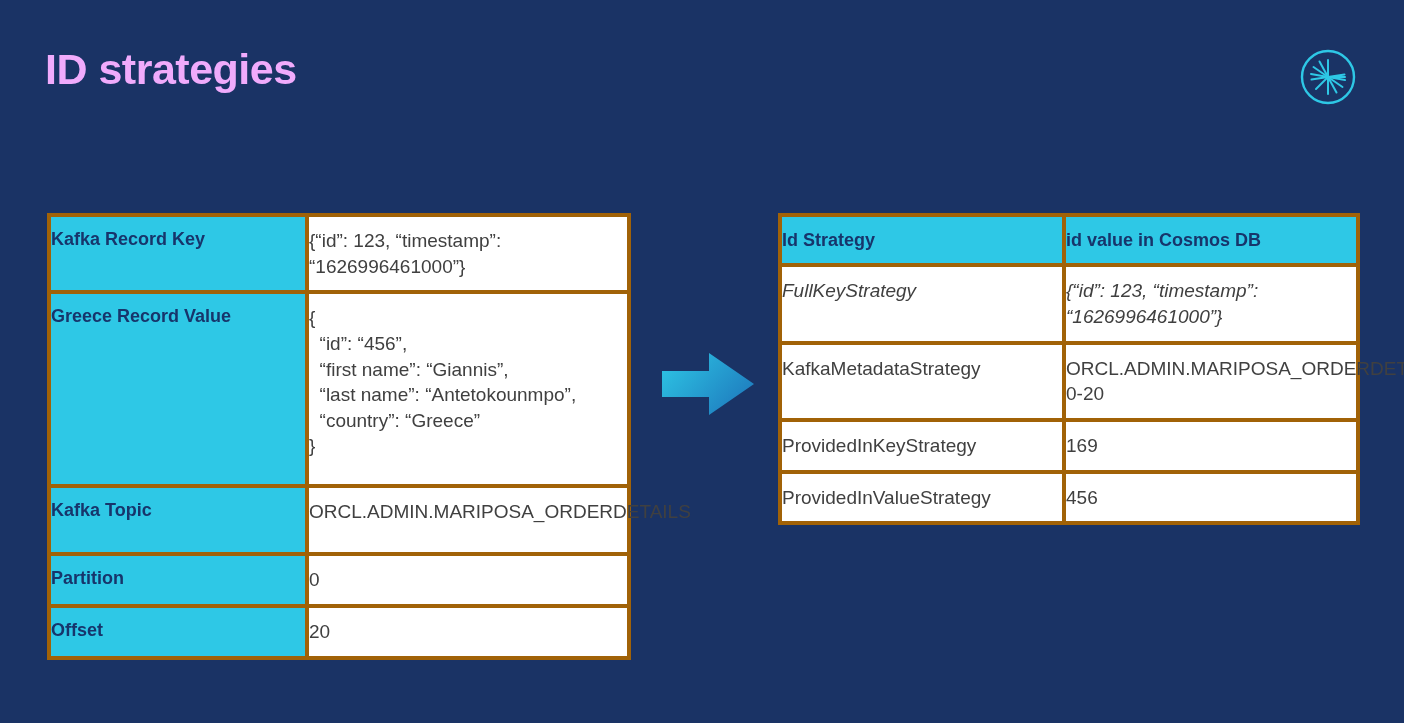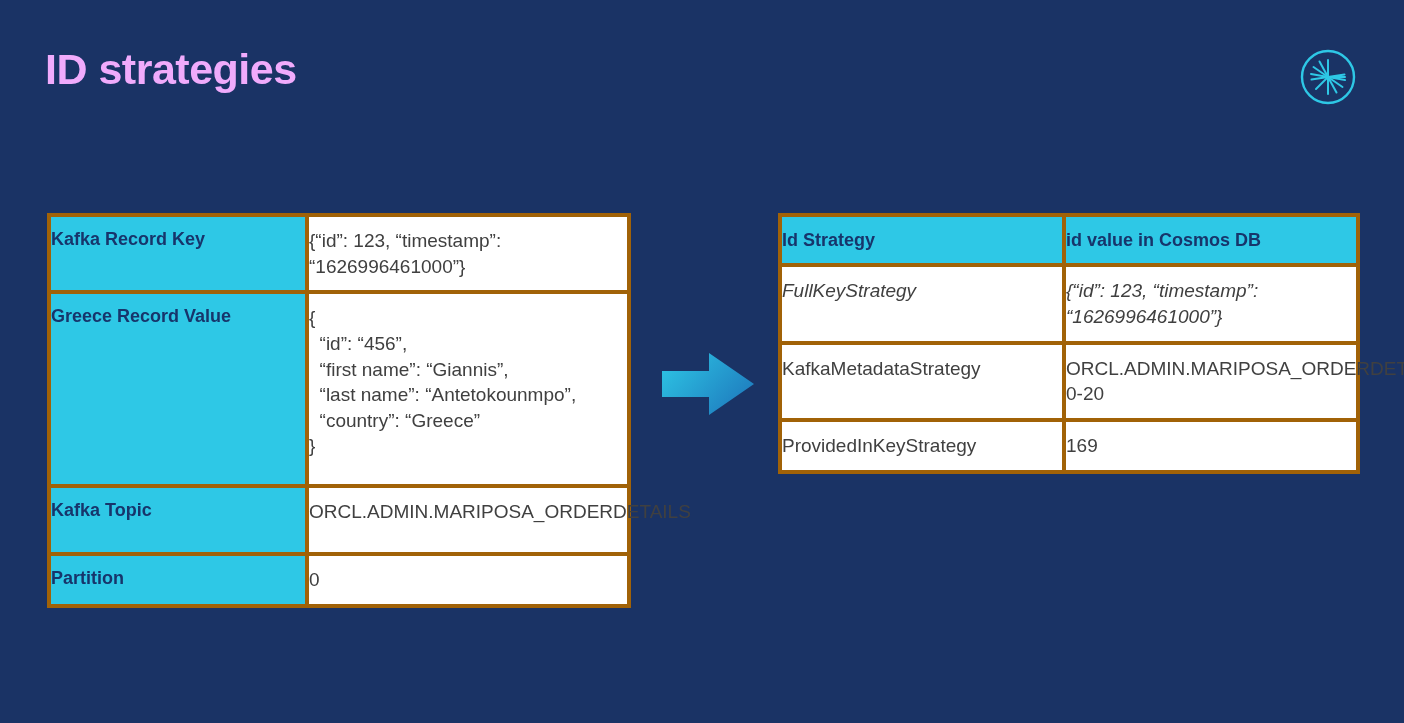--- a/index.html
+++ b/index.html
@@ -150,20 +150,24 @@
 }</td>
     </tr>
     <tr class="r-topic">
       <td class="th-cyan">Kafka Topic</td>
       <td class="cell-val">ORCL.ADMIN.MARIPOSA_ORDERDETAILS</td>
     </tr>
     <tr class="r-part">
       <td class="th-cyan">Partition</td>
       <td class="cell-val">0</td>
     </tr>
+    <tr class="r-off">
+      <td class="th-cyan">Offset</td>
+      <td class="cell-val">20</td>
+    </tr>
   </tbody>
 </table>
 
 <div class="arrow-wrap">
   <svg viewBox="0 0 92 62" width="92" height="62" aria-hidden="true">
     <defs>
       <linearGradient id="arrGrad" x1="0" y1="0" x2="1" y2="0.6">
         <stop offset="0%" stop-color="#2ec8e6"></stop>
         <stop offset="100%" stop-color="#1f7fc0"></stop>
       </linearGradient>
@@ -189,14 +193,18 @@
       <td class="cell-val">{“id”: 123, “timestamp”: “1626996461000”}</td>
     </tr>
     <tr class="rr-meta">
       <td class="cell-val">KafkaMetadataStrategy</td>
       <td class="cell-val">ORCL.ADMIN.MARIPOSA_ORDERDETAILS-0-20</td>
     </tr>
     <tr class="rr-key">
       <td class="cell-val">ProvidedInKeyStrategy</td>
       <td class="cell-val">169</td>
     </tr>
+    <tr class="rr-val">
+      <td class="cell-val">ProvidedInValueStrategy</td>
+      <td class="cell-val">456</td>
+    </tr>
   </tbody>
 </table>
 
 </body></html>

